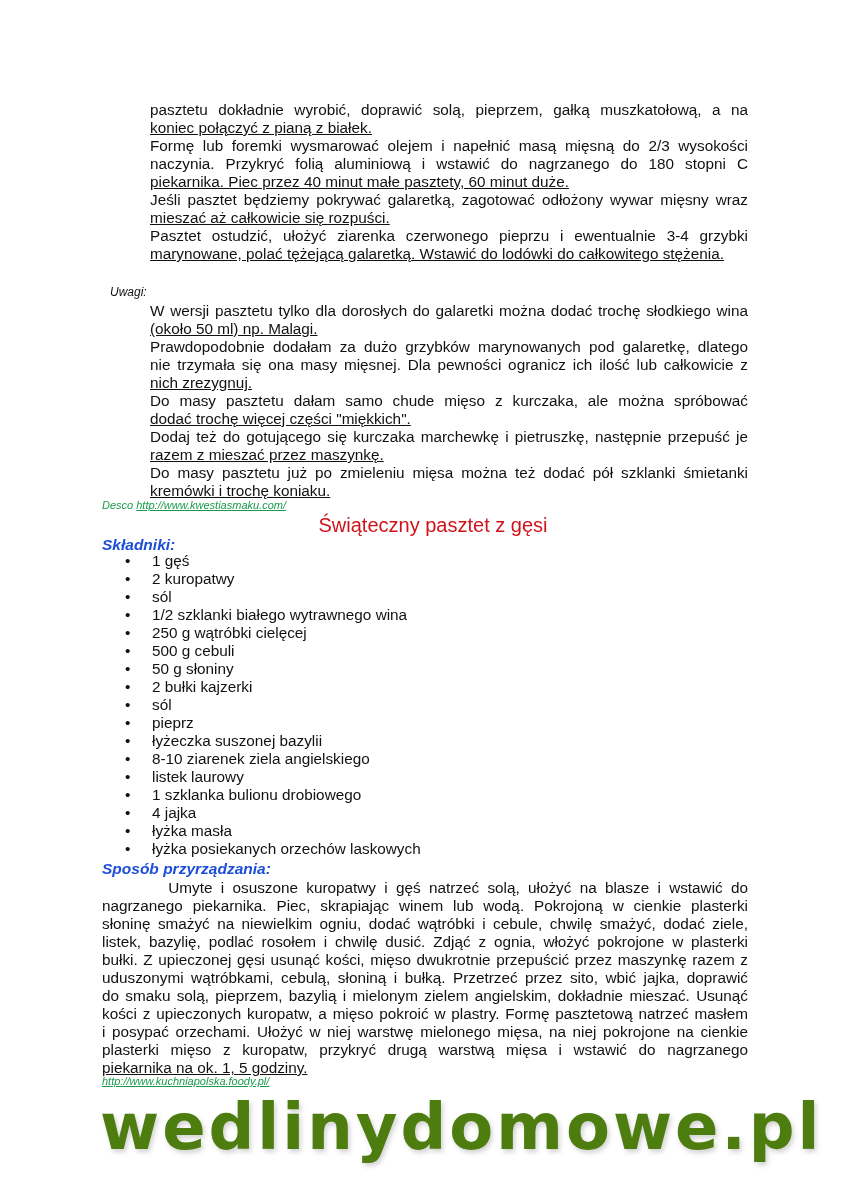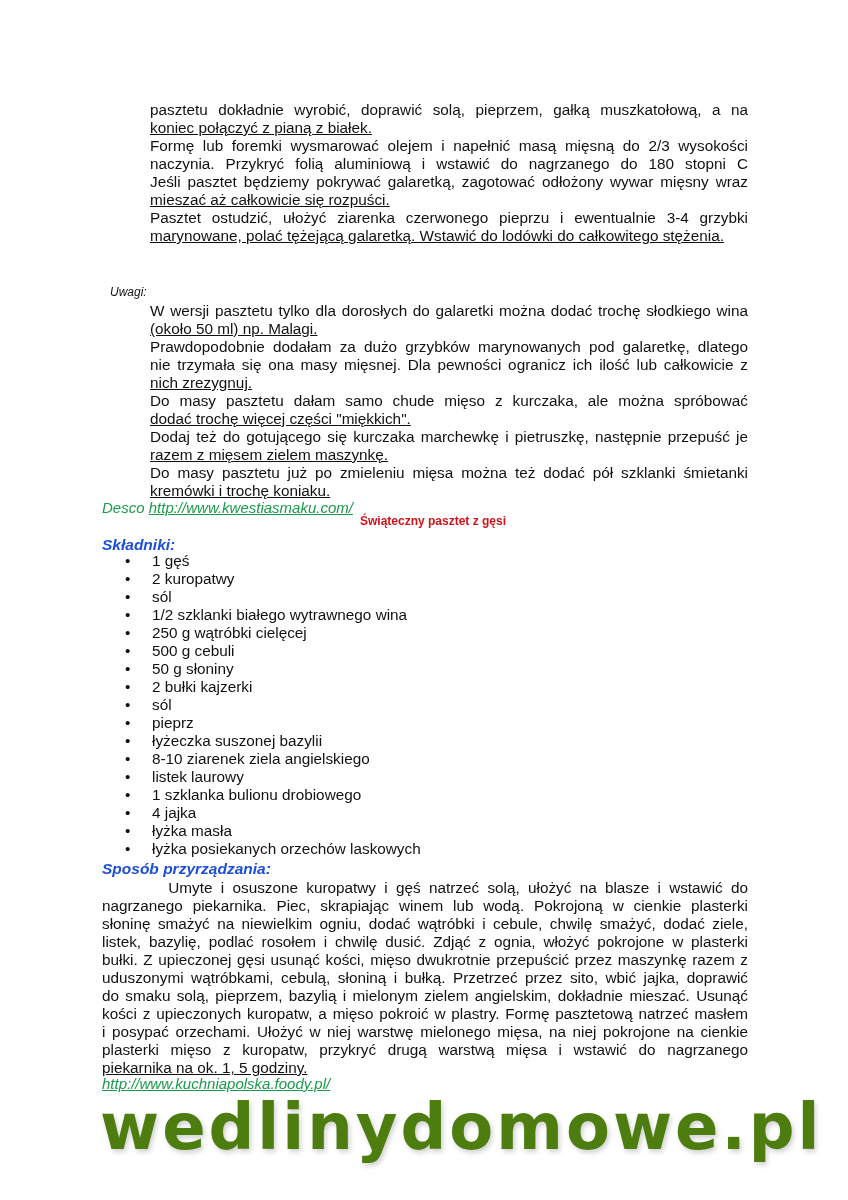--- a/index.html
+++ b/index.html
@@ -3,57 +3,58 @@
   <meta charset="utf-8">
   <style>
     html, body { margin: 0; padding: 0; background: #ffffff; }
     body { width: 848px; height: 1200px; position: relative; overflow: hidden; font-family: "Liberation Sans", sans-serif; color: #111; }
     .page { position: absolute; left: 0; top: 0; width: 848px; height: 1200px; }
     .para { position: absolute; left: 150px; width: 598px; font-size: 15.3px; line-height: 18px; text-align: justify; margin: 0; }
     .para.wide { left: 102px; width: 646px; }
     .line { display: block; text-align: justify; text-align-last: justify; white-space: nowrap; }
     .line.last { text-align-last: left; text-decoration: underline; }
     .label-italic { position: absolute; left: 110px; font-style: italic; font-size: 12px; line-height: 18px; }
-    .source { position: absolute; left: 102px; font-size: 15px; font-style: italic; color: #1a9a4a; }
+    .source { position: absolute; left: 102px; font-size: 11px; font-style: italic; color: #1a9a4a; }
     .source a { color: #1a9a4a; text-decoration: underline; }
-    .title { position: absolute; left: 0; width: 848px; top: 514px; text-align: center; padding-left: 18px; box-sizing: border-box; color: #d0131b; font-weight: bold; font-size: 12px; }
+    .title { position: absolute; left: 0; width: 848px; top: 514px; text-align: center; padding-left: 18px; box-sizing: border-box; color: #d0131b; font-weight: normal; font-size: 20px; }
     .section { position: absolute; left: 102px; color: #1d4ed8; font-weight: bold; font-style: italic; font-size: 15.5px; }
     .ingredients { position: absolute; left: 122px; top: 552px; margin: 0; padding: 0; list-style: none; font-size: 15.3px; line-height: 18px; }
     .ingredients li { position: relative; padding-left: 30px; }
     .ingredients li .bullet { position: absolute; left: 3px; top: 0; }
     .watermark { position: absolute; left: 100px; top: 1090px; width: 660px; font-family: "DejaVu Sans", sans-serif; font-weight: bold; font-size: 64px; color: #4d7c0f; letter-spacing: 3px; text-shadow: 2px 3px 5px rgba(0,0,0,0.18); text-align: center; }
   </style>
 </head>
 <body>
 
 <div class="page">
 
   <div class="para" style="top:101px;">
     <span class="line">pasztetu dokładnie wyrobić, doprawić solą, pieprzem, gałką muszkatołową, a na</span>
     <span class="line last">koniec połączyć z pianą z białek.</span>
     <span class="line">Formę lub foremki wysmarować olejem i napełnić masą mięsną do 2/3 wysokości</span>
     <span class="line">naczynia. Przykryć folią aluminiową i wstawić do nagrzanego do 180 stopni C</span>
+    <span class="line last">piekarnika. Piec przez 40 minut małe pasztety, 60 minut duże.</span>
     <span class="line">Jeśli pasztet będziemy pokrywać galaretką, zagotować odłożony wywar mięsny wraz</span>
     <span class="line last">mieszać aż całkowicie się rozpuści.</span>
     <span class="line">Pasztet ostudzić, ułożyć ziarenka czerwonego pieprzu i ewentualnie 3-4 grzybki</span>
     <span class="line last">marynowane, polać tężejącą galaretką. Wstawić do lodówki do całkowitego stężenia.</span>
   </div>
 
   <div class="label-italic" style="top:283px;">Uwagi:</div>
 
   <div class="para" style="top:302px;">
     <span class="line">W wersji pasztetu tylko dla dorosłych do galaretki można dodać trochę słodkiego wina</span>
     <span class="line last">(około 50 ml) np. Malagi.</span>
     <span class="line">Prawdopodobnie dodałam za dużo grzybków marynowanych pod galaretkę, dlatego</span>
     <span class="line">nie trzymała się ona masy mięsnej. Dla pewności ogranicz ich ilość lub całkowicie z</span>
     <span class="line last">nich zrezygnuj.</span>
     <span class="line">Do masy pasztetu dałam samo chude mięso z kurczaka, ale można spróbować</span>
     <span class="line last">dodać trochę więcej części "miękkich".</span>
     <span class="line">Dodaj też do gotującego się kurczaka marchewkę i pietruszkę, następnie przepuść je</span>
-    <span class="line last">razem z mięsem zielem maszynkę.</span>
+    <span class="line last">razem z mieszać przez maszynkę.</span>
     <span class="line">Do masy pasztetu już po zmieleniu mięsa można też dodać pół szklanki śmietanki</span>
     <span class="line last">kremówki i trochę koniaku.</span>
   </div>
 
   <div class="source" style="top:499px;">
     <span>Desco</span>
     <a>http://www.kwestiasmaku.com/</a>
   </div>
 
   <div class="title">Świąteczny pasztet z gęsi</div>

